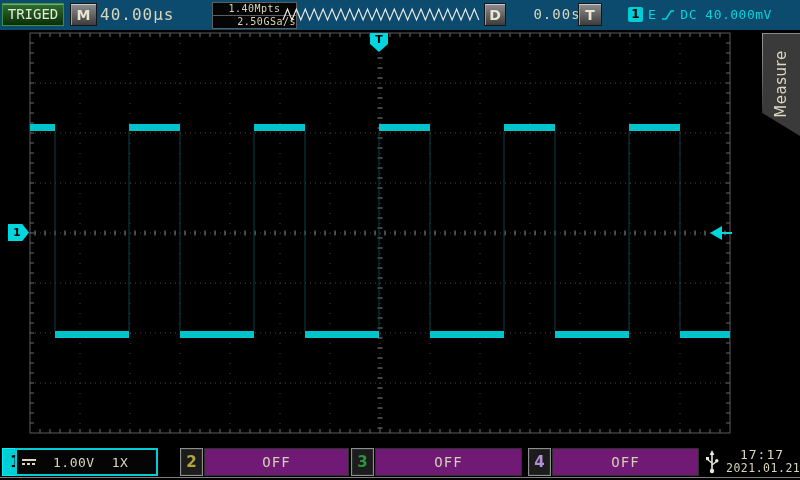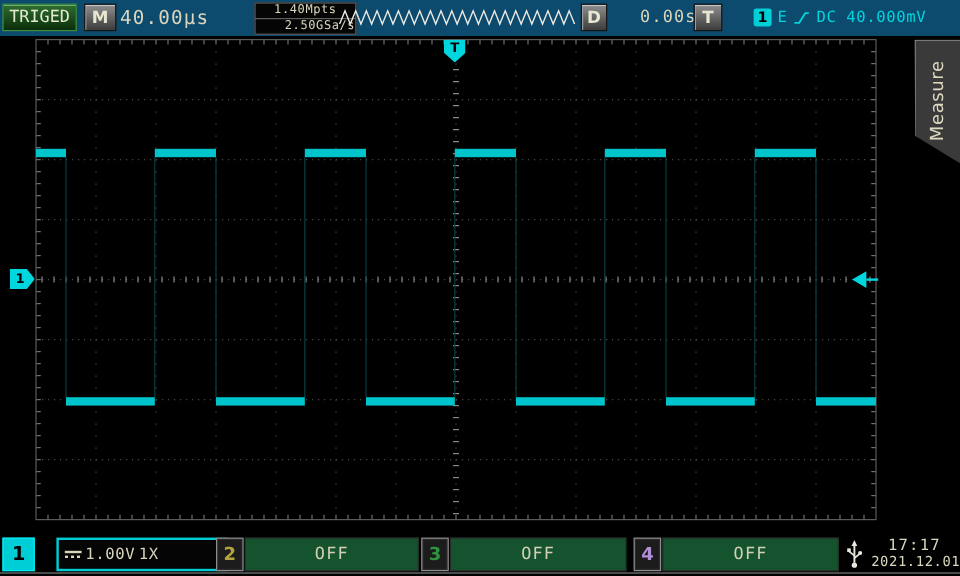--- a/index.html
+++ b/index.html
@@ -62,29 +62,29 @@
     background:#3a3a3a; border-left:1px solid #9a9a9a; border-top:1px solid #8a8a8a;
     clip-path:polygon(0 0,100% 0,100% 100%,2% 78%); cursor:default; }
   .measure-label { position:absolute; left:-32px; top:41px; width:100px; text-align:center;
     transform:rotate(-90deg); color:#ddd9c0; font-size:15px; letter-spacing:0.5px; white-space:nowrap; }
   
   .bottombar { position:absolute; left:0; top:446px; width:800px; height:34px; background:#000; }
   .bottombar .edge-line { position:absolute; left:0; top:31px; width:800px; height:1px; background:#7d7d7d; }
   .chsq { position:absolute; top:2px; width:23px; height:28px; background:#1c1c1c;
     border:1px solid #8e8e8e; box-shadow:inset 0 0 0 1px #2b2b2b;
     font-weight:bold; font-size:15px; text-align:center; line-height:26px; cursor:default; }
-  .chbox { position:absolute; top:2px; height:28px; background:#14532d;
+  .chbox { position:absolute; top:2px; height:28px; background:#701a75;
     border:1px solid #2e2e2e; cursor:default; }
   .off-lbl { display:block; width:100%; text-align:center; font-size:14px; line-height:26px;
     color:#d2cfb5; font-family:"DejaVu Sans Mono", monospace; letter-spacing:1px; }
   .ch1sq { position:absolute; left:2px; top:2px; width:27px; height:28px; background:#00ced6;
     border:1px solid #00eef5; color:#000; font-weight:bold; font-size:16px;
     text-align:center; line-height:26px; cursor:default; }
-  .ch1box { position:absolute; left:47px; top:2px; width:143px; height:28px; background:#050505;
-    border:2px solid #00ced6; display:flex; align-items:center; gap:3px; padding-left:5px; cursor:default; }
+  .ch1box { position:absolute; left:15px; top:2px; width:143px; height:28px; background:#050505;
+    border:2px solid #00ced6; display:flex; align-items:center; gap:17px; padding-left:5px; cursor:default; }
   .dc-icon { width:14px; }
   .dc-solid { height:2px; background:#d9d6bb; }
   .dc-dash { height:2px; margin-top:2px;
     background:repeating-linear-gradient(90deg,#d9d6bb 0 3px,transparent 3px 5px); }
   .ch1-vals { font-size:13px; letter-spacing:0.5px; font-family:"DejaVu Sans Mono", monospace; }
   .usb-box { position:absolute; left:700px; top:2px; width:23px; height:28px;
     display:flex; align-items:center; justify-content:center; }
   .clock { position:absolute; left:726px; top:2px; width:72px; height:28px; text-align:center; }
   .clock .time { font-size:13px; line-height:14px; letter-spacing:1px; }
   .clock .date { font-size:11.5px; line-height:13px; letter-spacing:0.5px; }
@@ -536,17 +536,17 @@
         <polygon points="7,0 4.6,5 9.4,5" fill="#e8e8e0"></polygon>
         <circle cx="7" cy="21" r="2.2" fill="#e8e8e0"></circle>
         <line x1="7" y1="13" x2="2.5" y2="9.5" stroke="#e8e8e0" stroke-width="1.4"></line>
         <rect x="1" y="7" width="3" height="3" fill="#e8e8e0"></rect>
         <line x1="7" y1="15" x2="11.5" y2="11.5" stroke="#e8e8e0" stroke-width="1.4"></line>
         <circle cx="11.8" cy="10.8" r="1.7" fill="#e8e8e0"></circle>
       </svg>
     </div>
     <div class="clock">
       <div class="time cream mono">17:17</div>
-      <div class="date cream mono">2021.12.01</div>
+      <div class="date cream mono">2021.01.21</div>
     </div>
     <div class="edge-line"></div>
   </div>
 </div>
 
 </body></html>

